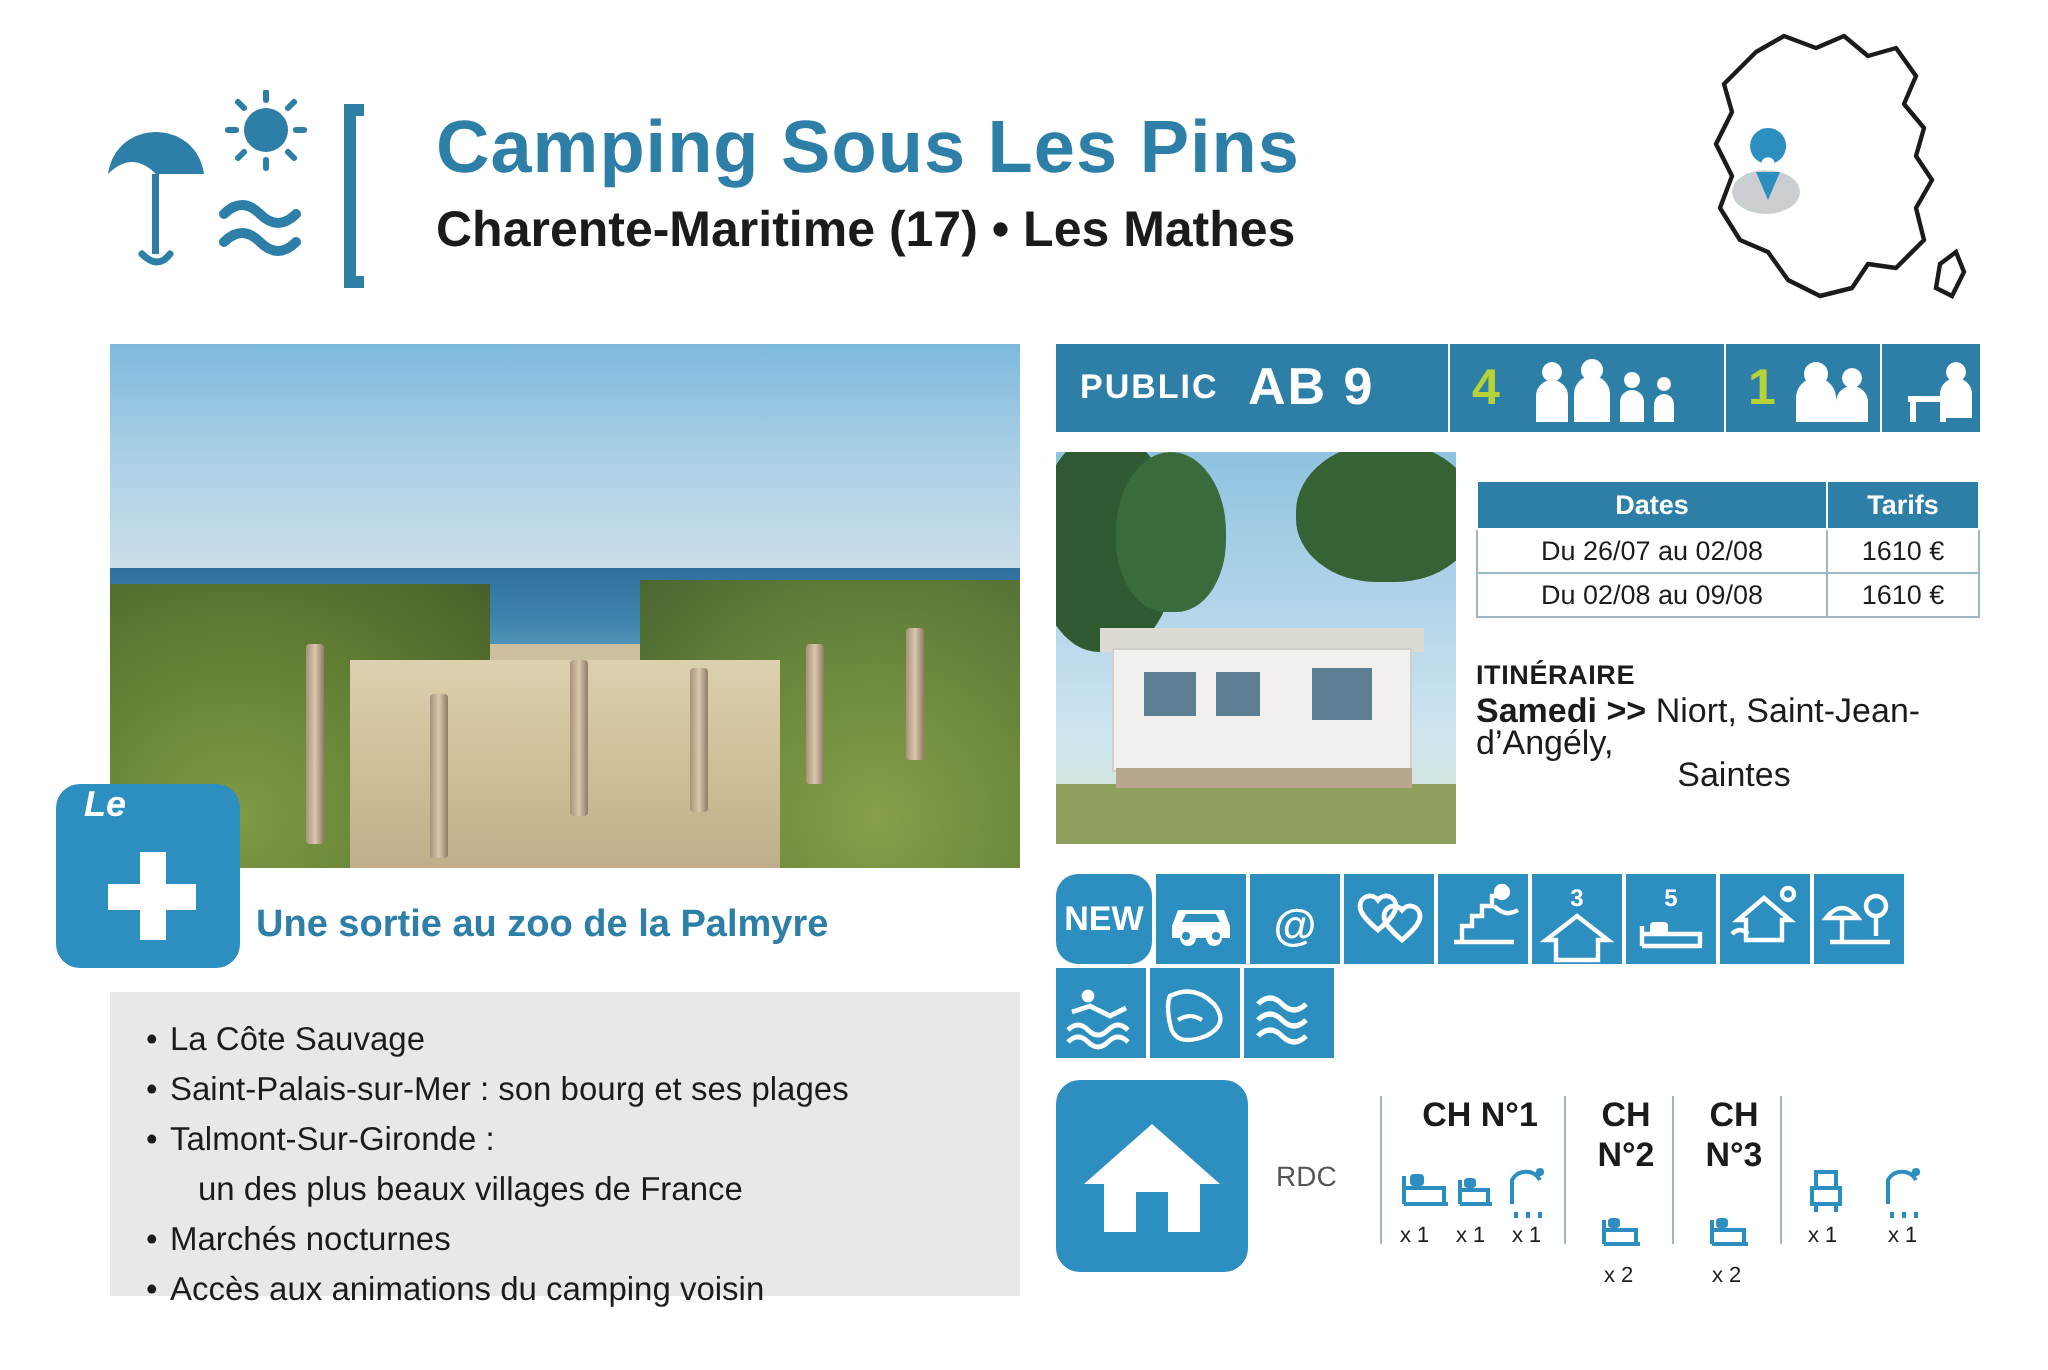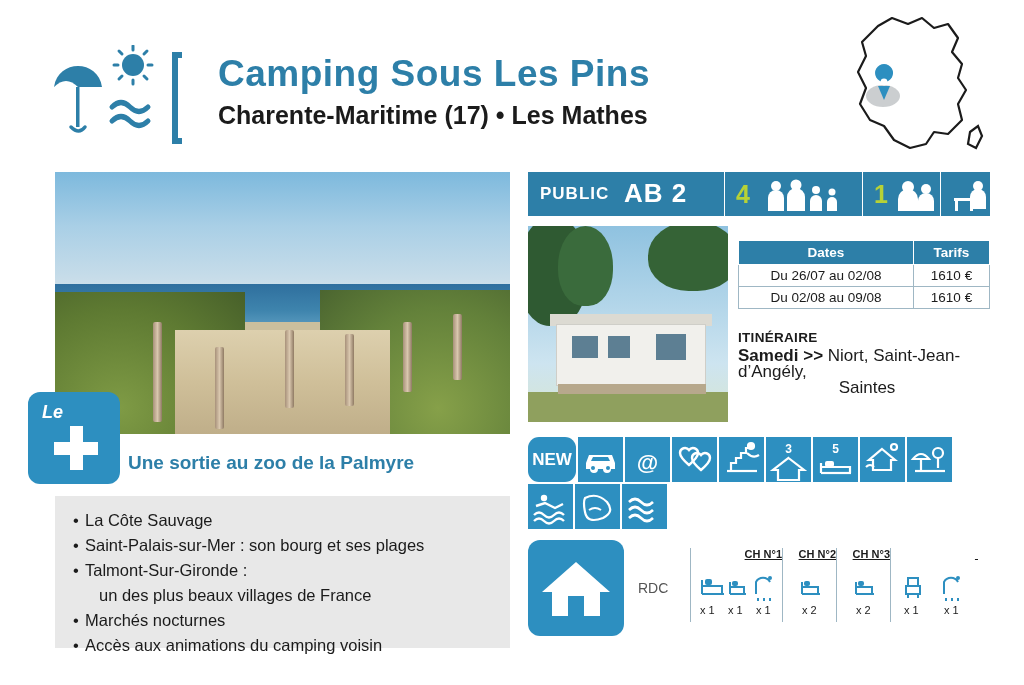--- a/index.html
+++ b/index.html
@@ -63,21 +63,21 @@
     background: radial-gradient(ellipse at 55% 80%, #86a049 0%, #63813a 60%, #4b6530 100%); }
   .sand { position: absolute; left: 120px; top: 158px; width: 215px; height: 105px;
     background: linear-gradient(#ddd0ae 0%, #cfbf99 50%, #bfae89 100%); }
   .post { position: absolute; width: 9px; background: linear-gradient(90deg,#a8917a,#d9c7ae,#8f7a63); border-radius: 2px; }
 
   
   .plus-badge {
     position: absolute; left: 28px; top: 392px; width: 92px; height: 92px;
     background: #2d8fc0; border-radius: 12px;
   }
-  .plus-le { position: absolute; left: 14px; top: 10px; color: #fff; font-size: 18px; font-style: italic; font-weight: bold; }
+  .plus-le { position: absolute; left: 14px; top: 0; color: #fff; font-size: 18px; font-style: italic; font-weight: bold; }
   .plus-cross { position: absolute; left: 26px; top: 34px; width: 44px; height: 44px; }
   .plus-cross:before, .plus-cross:after { content: ""; position: absolute; background: #fff; }
   .plus-cross:before { left: 16px; top: 0; width: 13px; height: 44px; }
   .plus-cross:after { left: 0; top: 16px; width: 44px; height: 13px; }
 
   .plus-text {
     position: absolute; left: 128px; top: 452px;
     font-size: 19px; font-weight: bold; color: #2d7fa8;
   }
 
@@ -138,21 +138,21 @@
   
   .house-badge {
     position: absolute; left: 528px; top: 540px; width: 96px; height: 96px;
     background: #2d8fc0; border-radius: 12px;
   }
   .rdc-label { position: absolute; left: 638px; top: 580px; font-size: 14px; color: #555; }
 
   
   .rooms { position: absolute; left: 690px; top: 548px; width: 300px; height: 80px; }
   .room-col { position: absolute; top: 0; }
-  .room-title { font-size: 11px; font-weight: bold; color: #1b1b1b; text-align: right; text-decoration: underline; }
+  .room-title { font-size: 17px; font-weight: bold; color: #1b1b1b; text-align: center; }
   .room-vsep { position: absolute; top: 0; width: 1px; height: 74px; background: #9fb7c4; }
   .qty { position: absolute; font-size: 11px; color: #1b1b1b; }
 
   svg { display: block; }
 </style>
 </head>
 <body>
 
 <div class="page">
 
@@ -200,21 +200,21 @@
         <ellipse cx="53" cy="88" rx="17" ry="11" fill="#b9bdc0" opacity="0.75"></ellipse>
         <path d="M54 74 a9 9 0 1 1 0.1 0 Z" fill="#2d8fc0"></path>
         <path d="M54 92 L48 78 L60 78 Z" fill="#2d8fc0"></path>
         <circle cx="54" cy="74" r="3.4" fill="#ffffff"></circle>
       </svg>
     </div>
   </div>
 
   <div class="public-bar">
     <span class="public-label">PUBLIC</span>
-    <span class="public-code">AB 2</span>
+    <span class="public-code">AB 9</span>
 
     <div class="pub-divider" style="left:196px;"></div>
     <div class="pub-divider" style="left:334px;"></div>
     <div class="pub-divider" style="left:412px;"></div>
 
     <span class="cap-num" style="left:208px; top:8px;">4</span>
 
     <div class="icon-group" style="left:236px;">
       <svg width="90" height="32" viewBox="0 0 90 32">
         <g fill="#ffffff">

